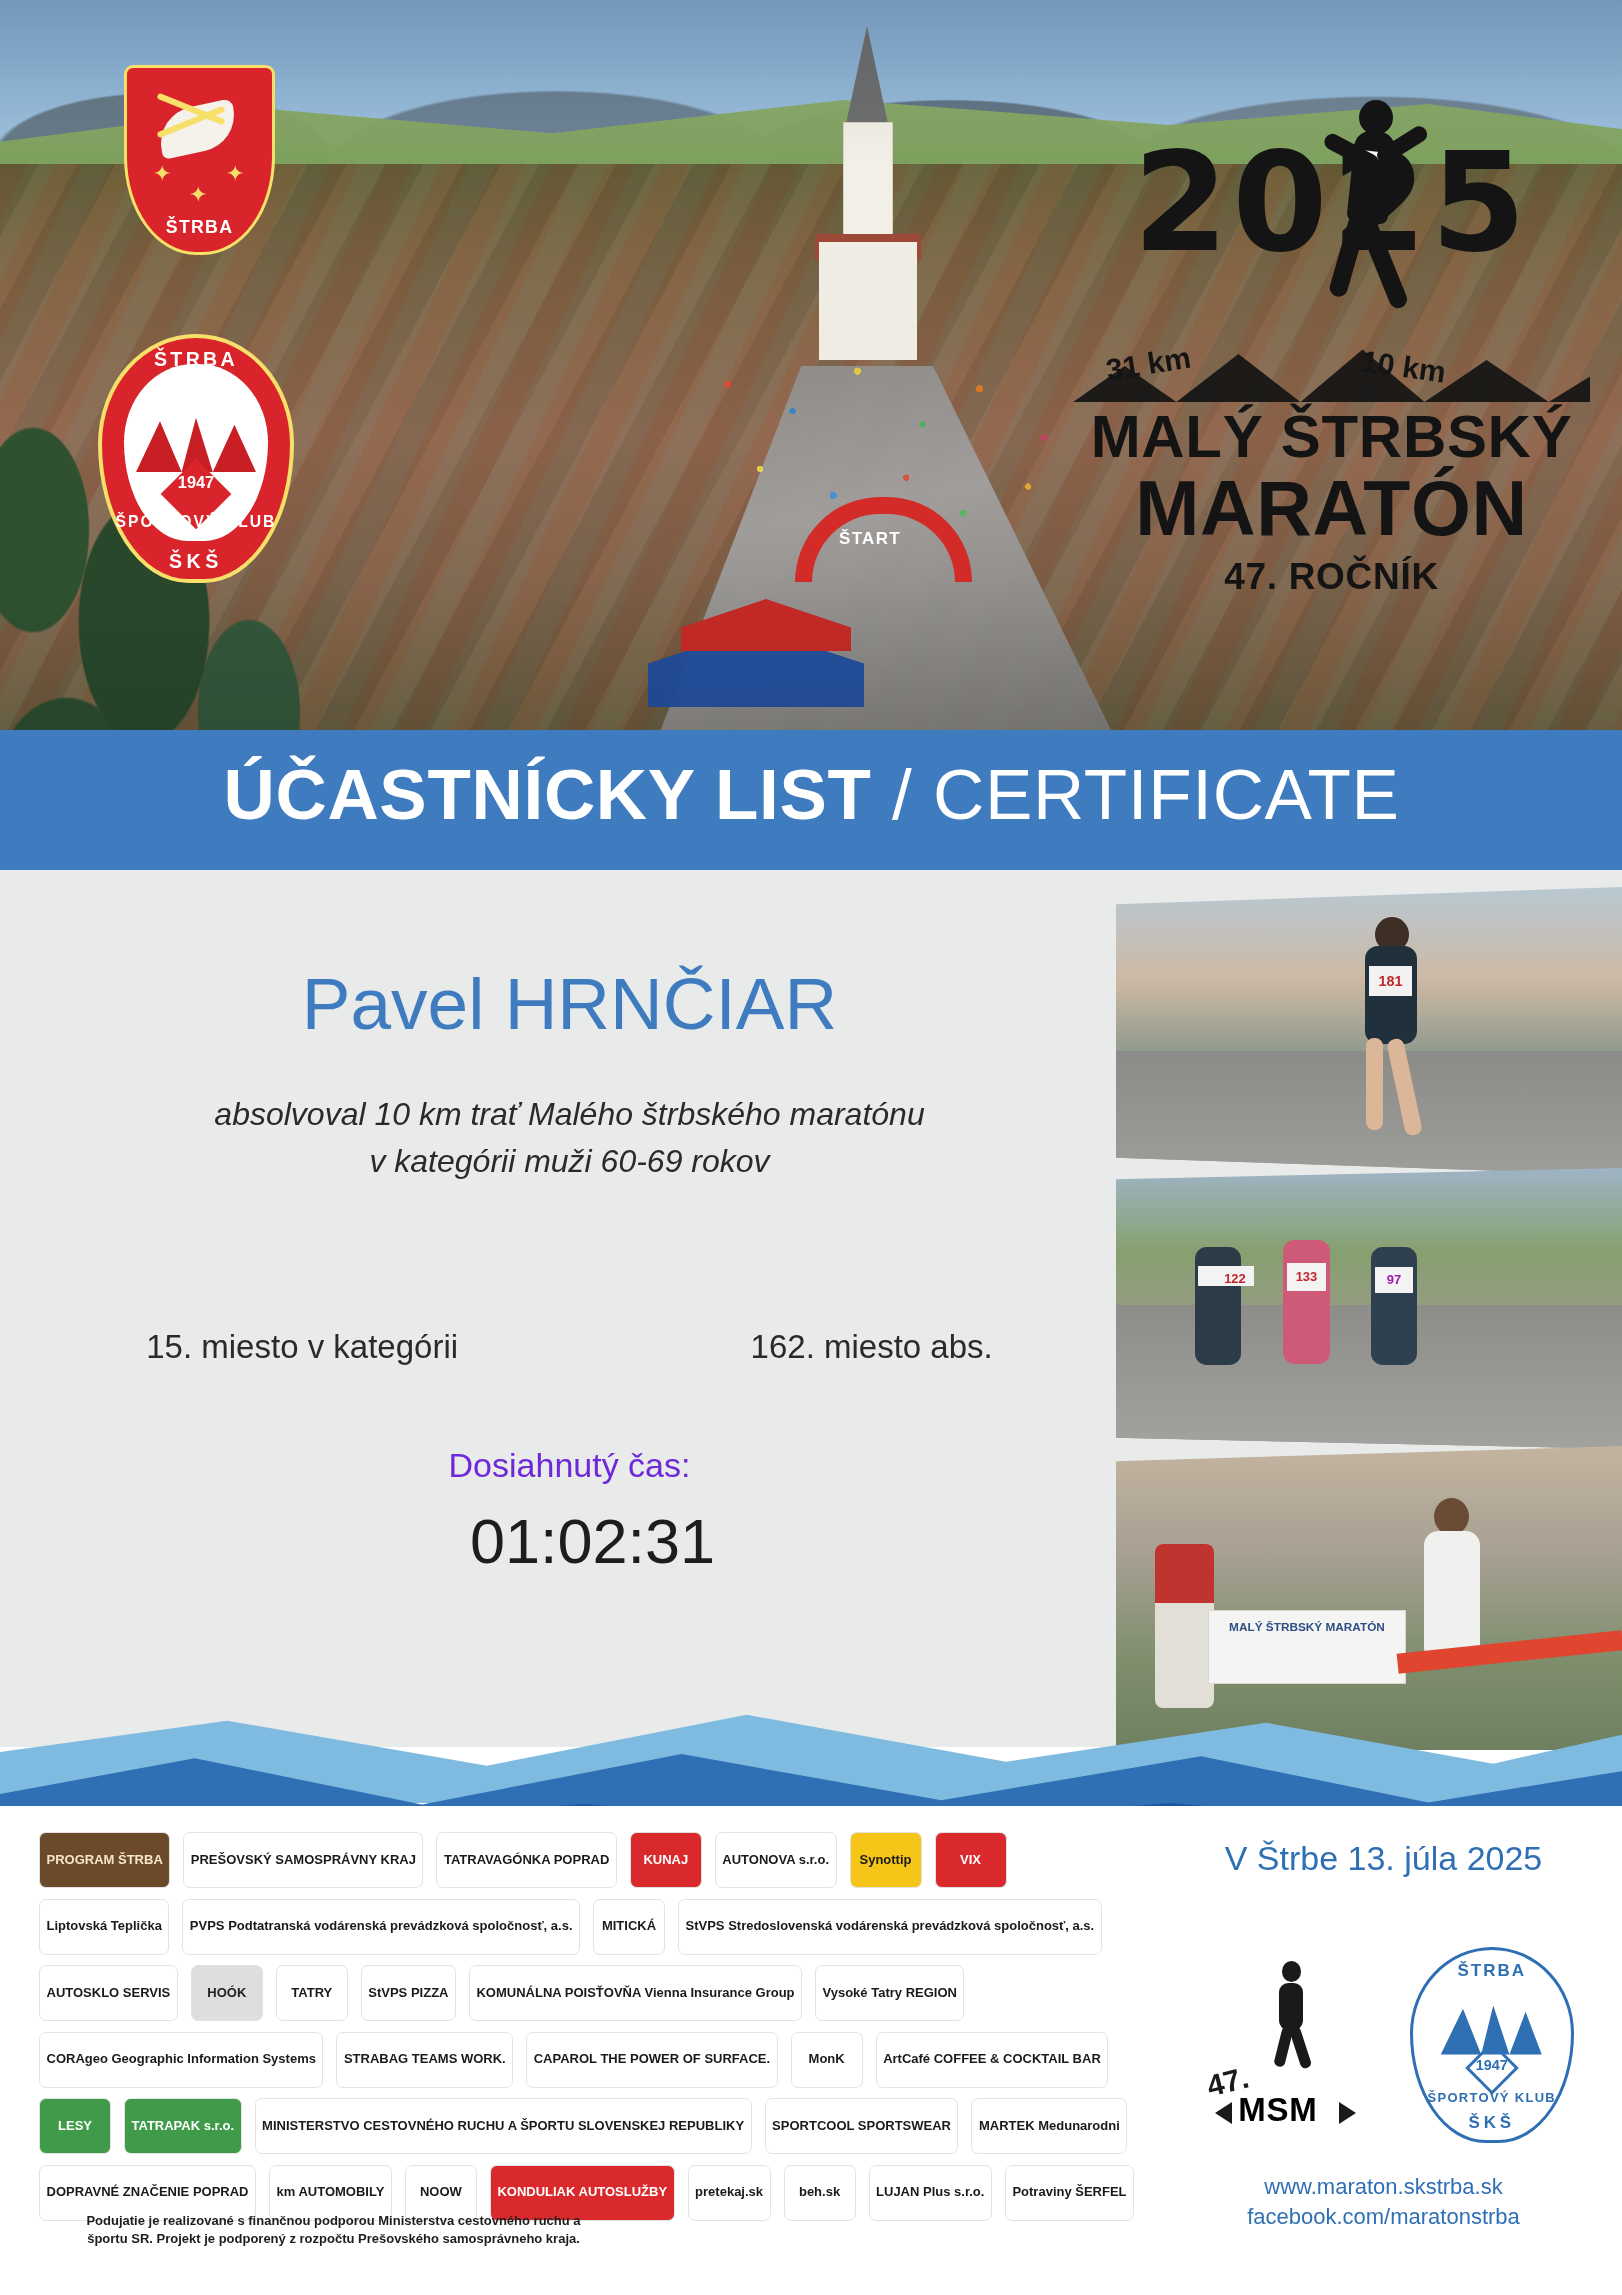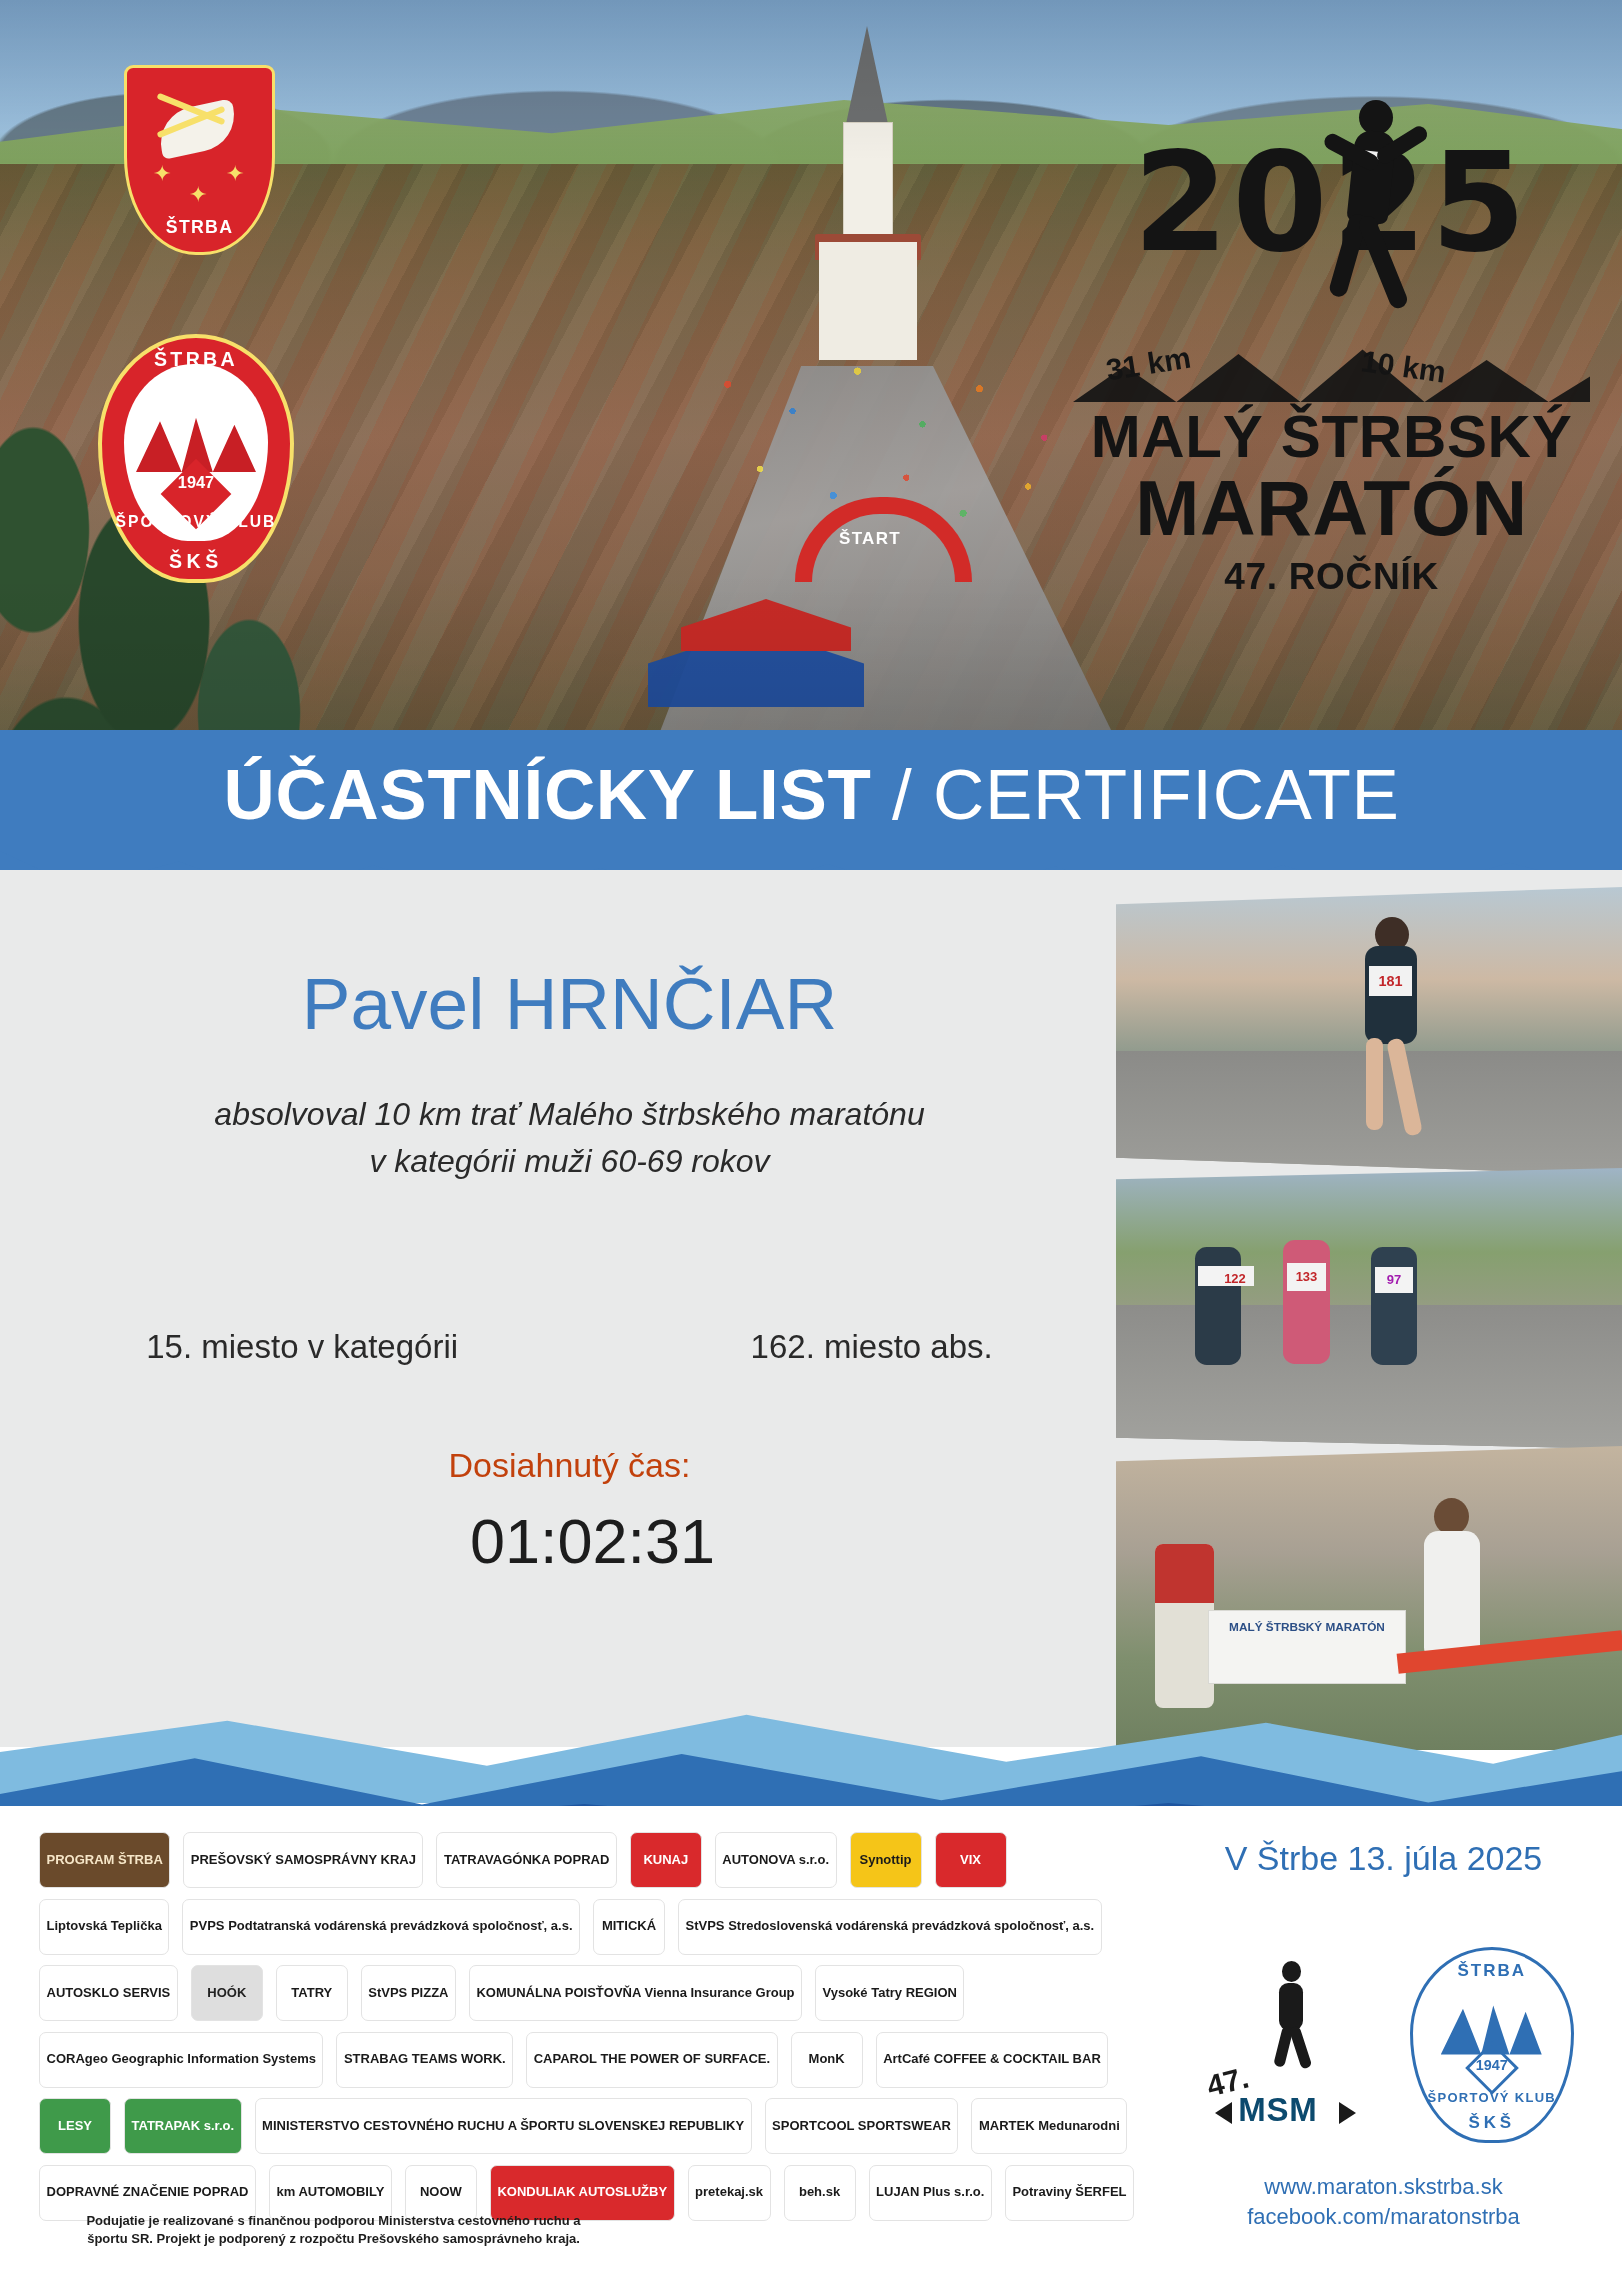--- a/index.html
+++ b/index.html
@@ -421,21 +421,21 @@
     justify-content: space-around;
     font-size: 33px;
     color: #2a2a2a;
   }
   .timelabel {
     position: absolute;
     left: 0; top: 1446px;
     width: 1139px;
     text-align: center;
     font-size: 34px;
-    color: #c2410c;
+    color: #6d28d9;
   }
   .timevalue {
     position: absolute;
     left: 0; top: 1505px;
     width: 1139px;
     text-align: center;
     font-size: 63px;
     color: #1d1d1d;
     padding-left: 23px;
   }
@@ -587,21 +587,21 @@
   .msm-emblem .fig .t { position:absolute; left:7.9px; top:22px; width:23.6px; height:47px; border-radius:9.2px; background:#1a1a1a;}
   .msm-emblem .fig .l1 { position:absolute; left:6.5px; top:65px; width:10.5px; height:41px; border-radius:5.2px; background:#1a1a1a; transform: rotate(14deg);}
   .msm-emblem .fig .l2 { position:absolute; left:23.6px; top:65px; width:10.5px; height:43px; border-radius:5.2px; background:#1a1a1a; transform: rotate(-18deg);}
   .msm-emblem .num {
     position: absolute; left: 6.5px; top: 115px;
     font-size: 30px; font-weight: bold; color:#1a1a1a;
     transform: rotate(-14deg);
   }
   .msm-emblem .abbr {
     position: absolute; left: 38px; top: 141px;
-    font-size: 33px; font-weight: bold; color:#0c4a6e;
+    font-size: 33px; font-weight: bold; color:#000000;
     letter-spacing: 0.7px;
   }
   .msm-emblem .arrow-l, .msm-emblem .arrow-r {
     position: absolute; top: 152px;
     width: 0; height: 0;
     border-top: 11.8px solid transparent;
     border-bottom: 11.8px solid transparent;
   }
   .msm-emblem .arrow-l { left: 14.4px; border-right: 17px solid #1a1a1a;}
   .msm-emblem .arrow-r { left: 139px; border-left: 17px solid #1a1a1a;}

